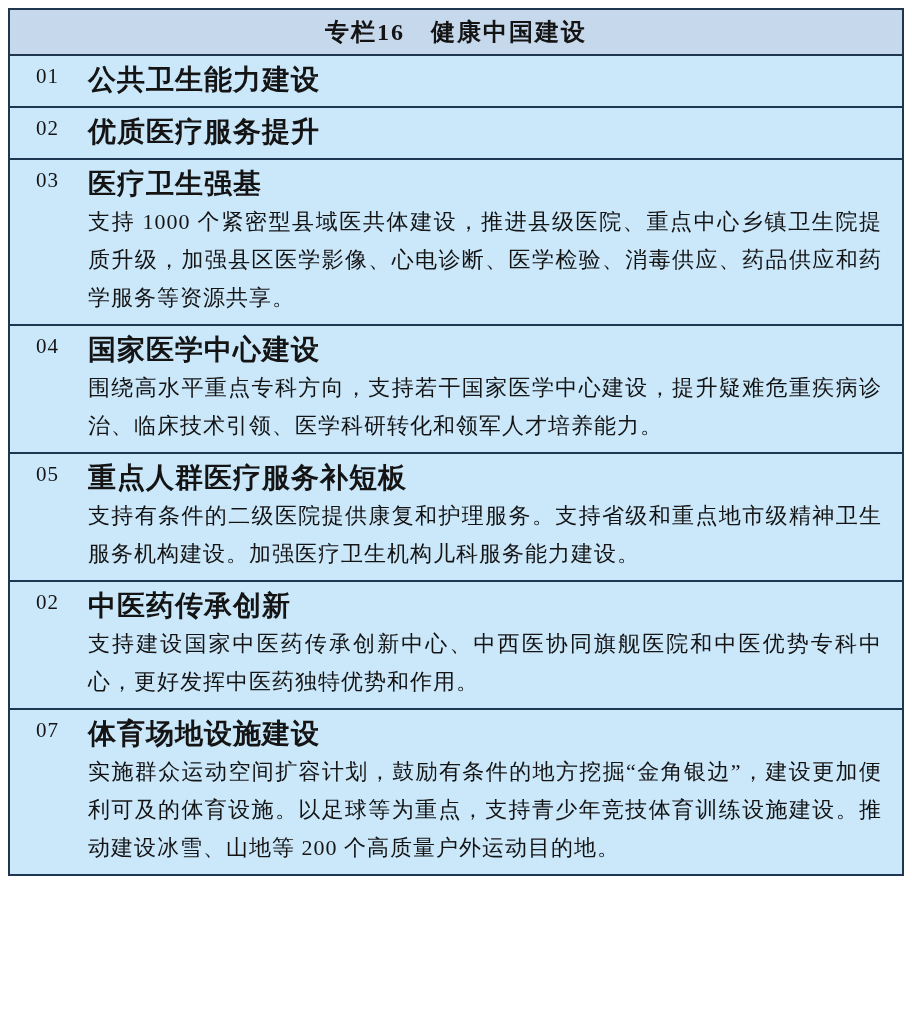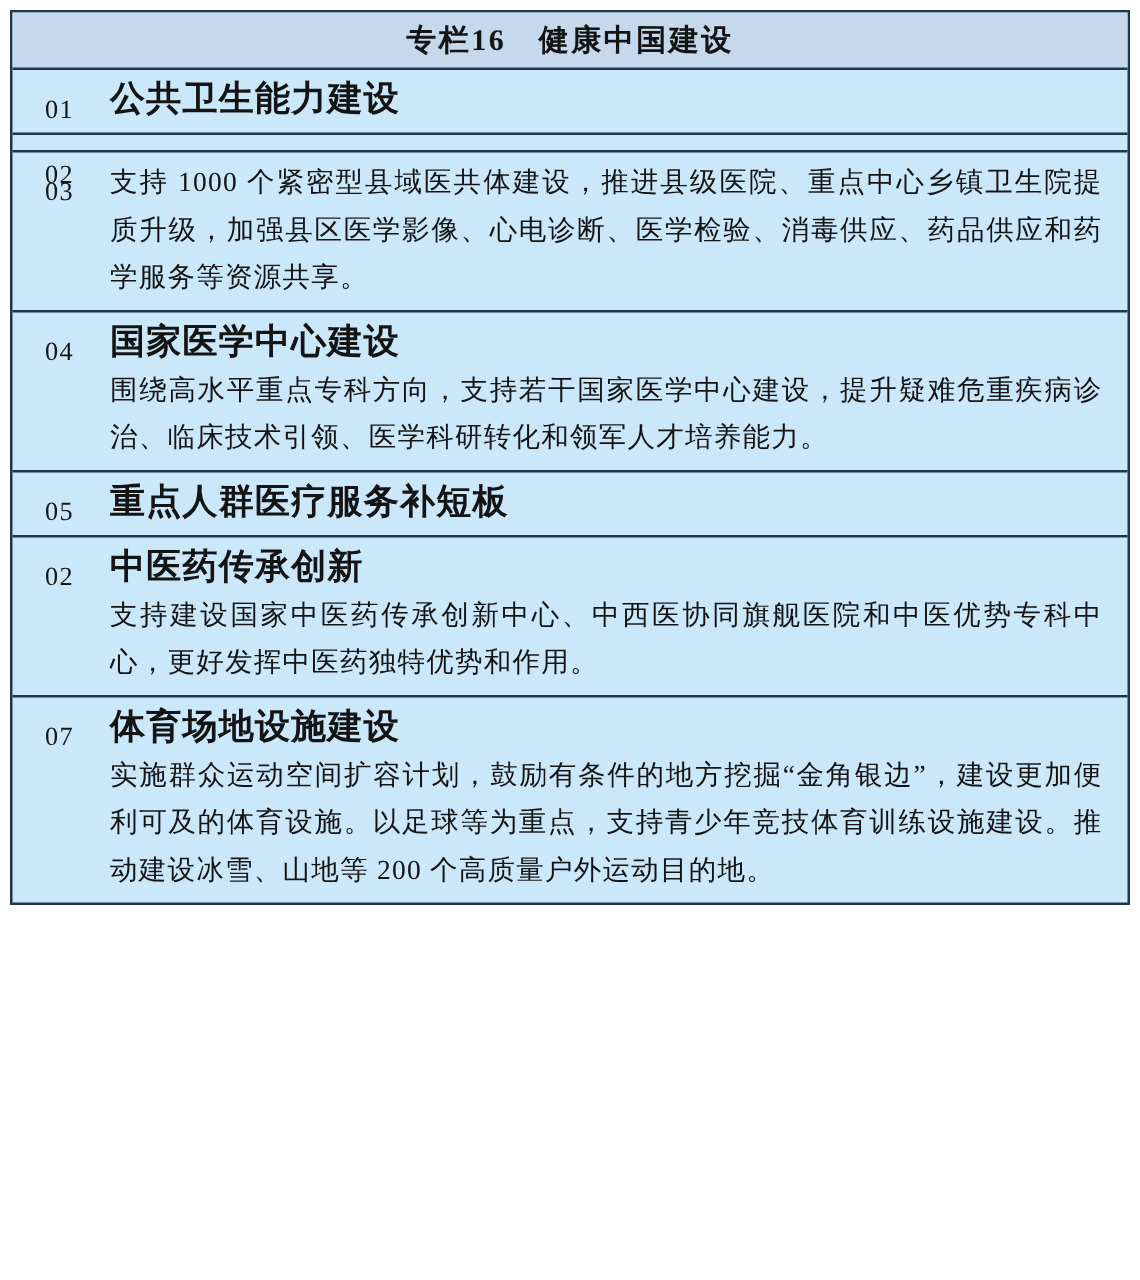--- a/index.html
+++ b/index.html
@@ -42,21 +42,21 @@
   .section {
     position: relative;
     padding: 5px 20px 7px 78px;
   }
   .section + .section {
     border-top: 2px solid var(--border);
   }
   .section .num {
     position: absolute;
     left: 26px;
-    top: 12px;
+    top: 1px;
     font-size: 21px;
     line-height: 38px;
     letter-spacing: 1px;
   }
   .section .title {
     display: block;
     font-size: 28px;
     line-height: 38px;
     font-weight: 600;
     letter-spacing: 1px;
@@ -78,36 +78,39 @@
       <span>专栏16　健康中国建设</span>
     </div>
     <div id="sections">
   <div class="section">
     <span class="num">01</span>
     <span class="title">公共卫生能力建设</span>
   </div>
 
   <div class="section">
     <span class="num">02</span>
+    <span class="title">优质医疗服务提升</span>
   </div>
 
   <div class="section">
     <span class="num">03</span>
+    <span class="title">医疗卫生强基</span>
     <div class="body">支持 1000 个紧密型县域医共体建设，推进县级医院、重点中心乡镇卫生院提质升级，加强县区医学影像、心电诊断、医学检验、消毒供应、药品供应和药学服务等资源共享。</div>
   </div>
 
   <div class="section">
     <span class="num">04</span>
     <span class="title">国家医学中心建设</span>
     <div class="body">围绕高水平重点专科方向，支持若干国家医学中心建设，提升疑难危重疾病诊治、临床技术引领、医学科研转化和领军人才培养能力。</div>
   </div>
 
   <div class="section">
     <span class="num">05</span>
     <span class="title">重点人群医疗服务补短板</span>
+    <div class="body">支持有条件的二级医院提供康复和护理服务。支持省级和重点地市级精神卫生服务机构建设。加强医疗卫生机构儿科服务能力建设。</div>
   </div>
 
   <div class="section">
     <span class="num">02</span>
     <span class="title">中医药传承创新</span>
     <div class="body">支持建设国家中医药传承创新中心、中西医协同旗舰医院和中医优势专科中心，更好发挥中医药独特优势和作用。</div>
   </div>
 
   <div class="section">
     <span class="num">07</span>

